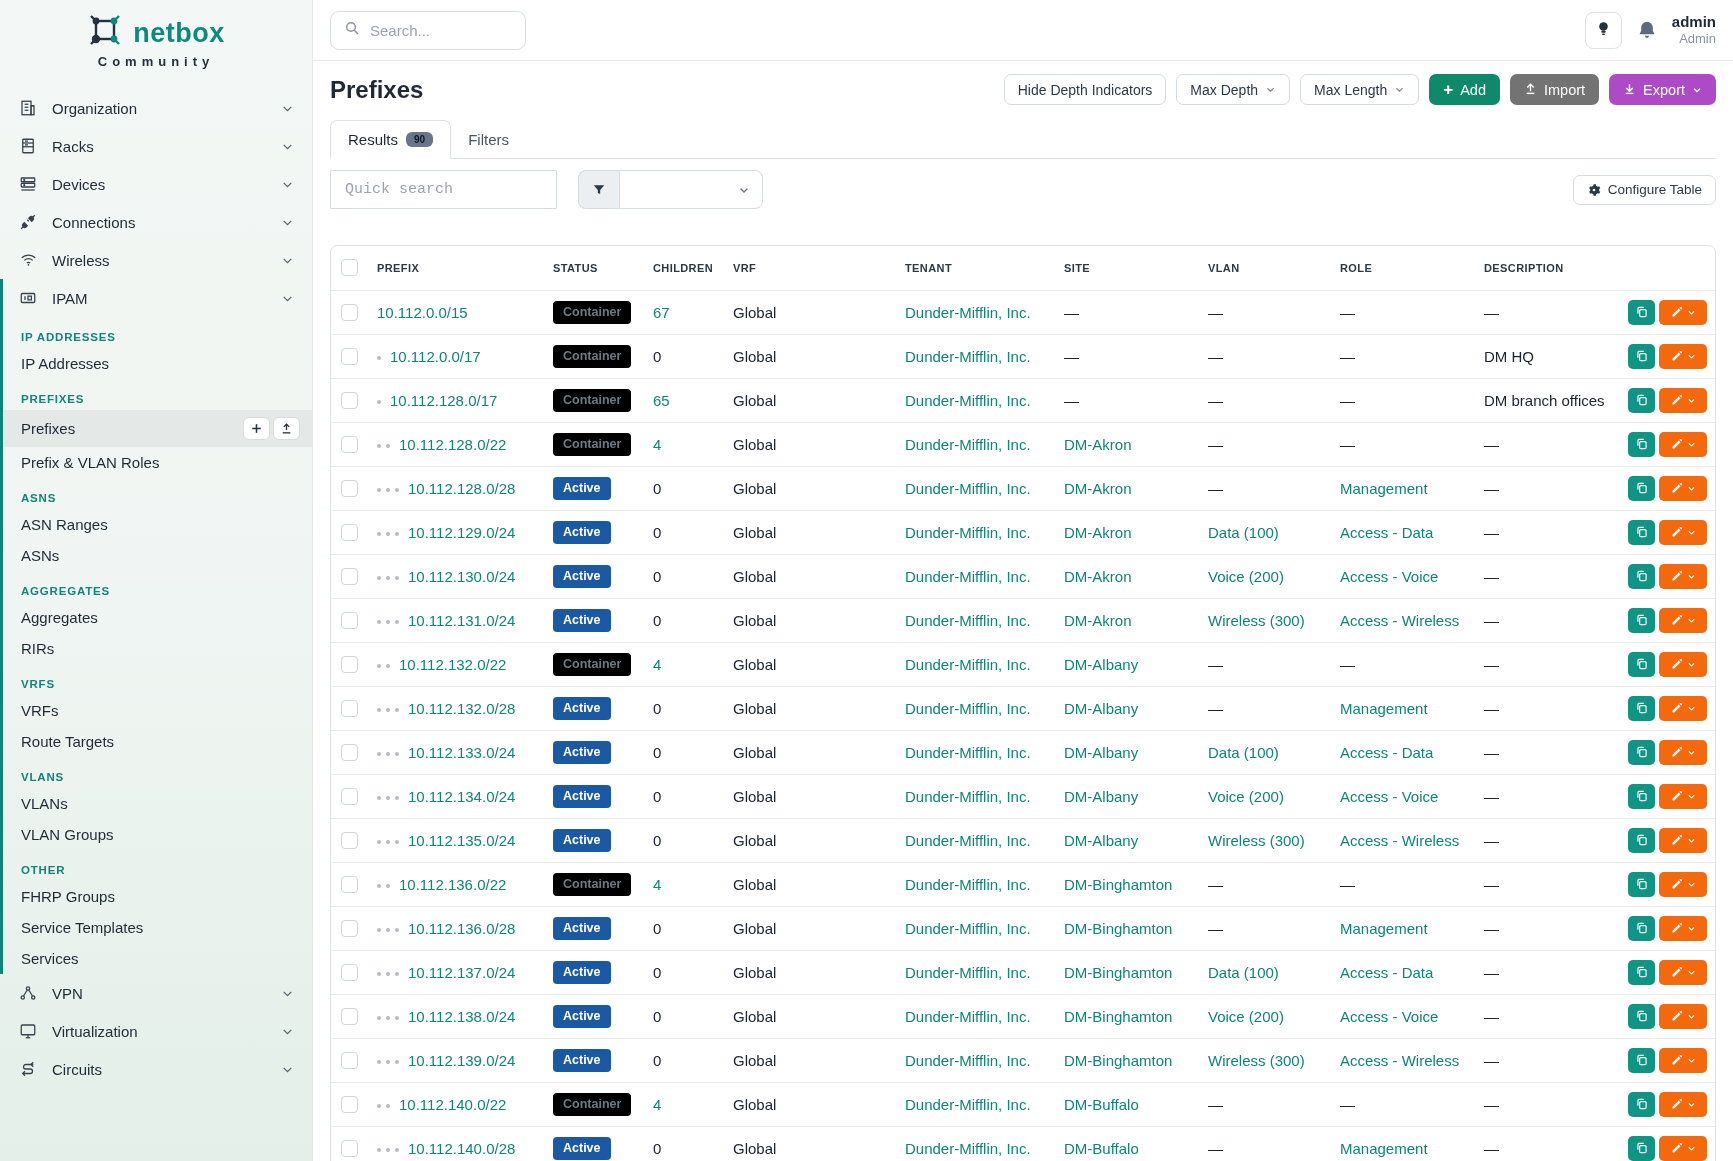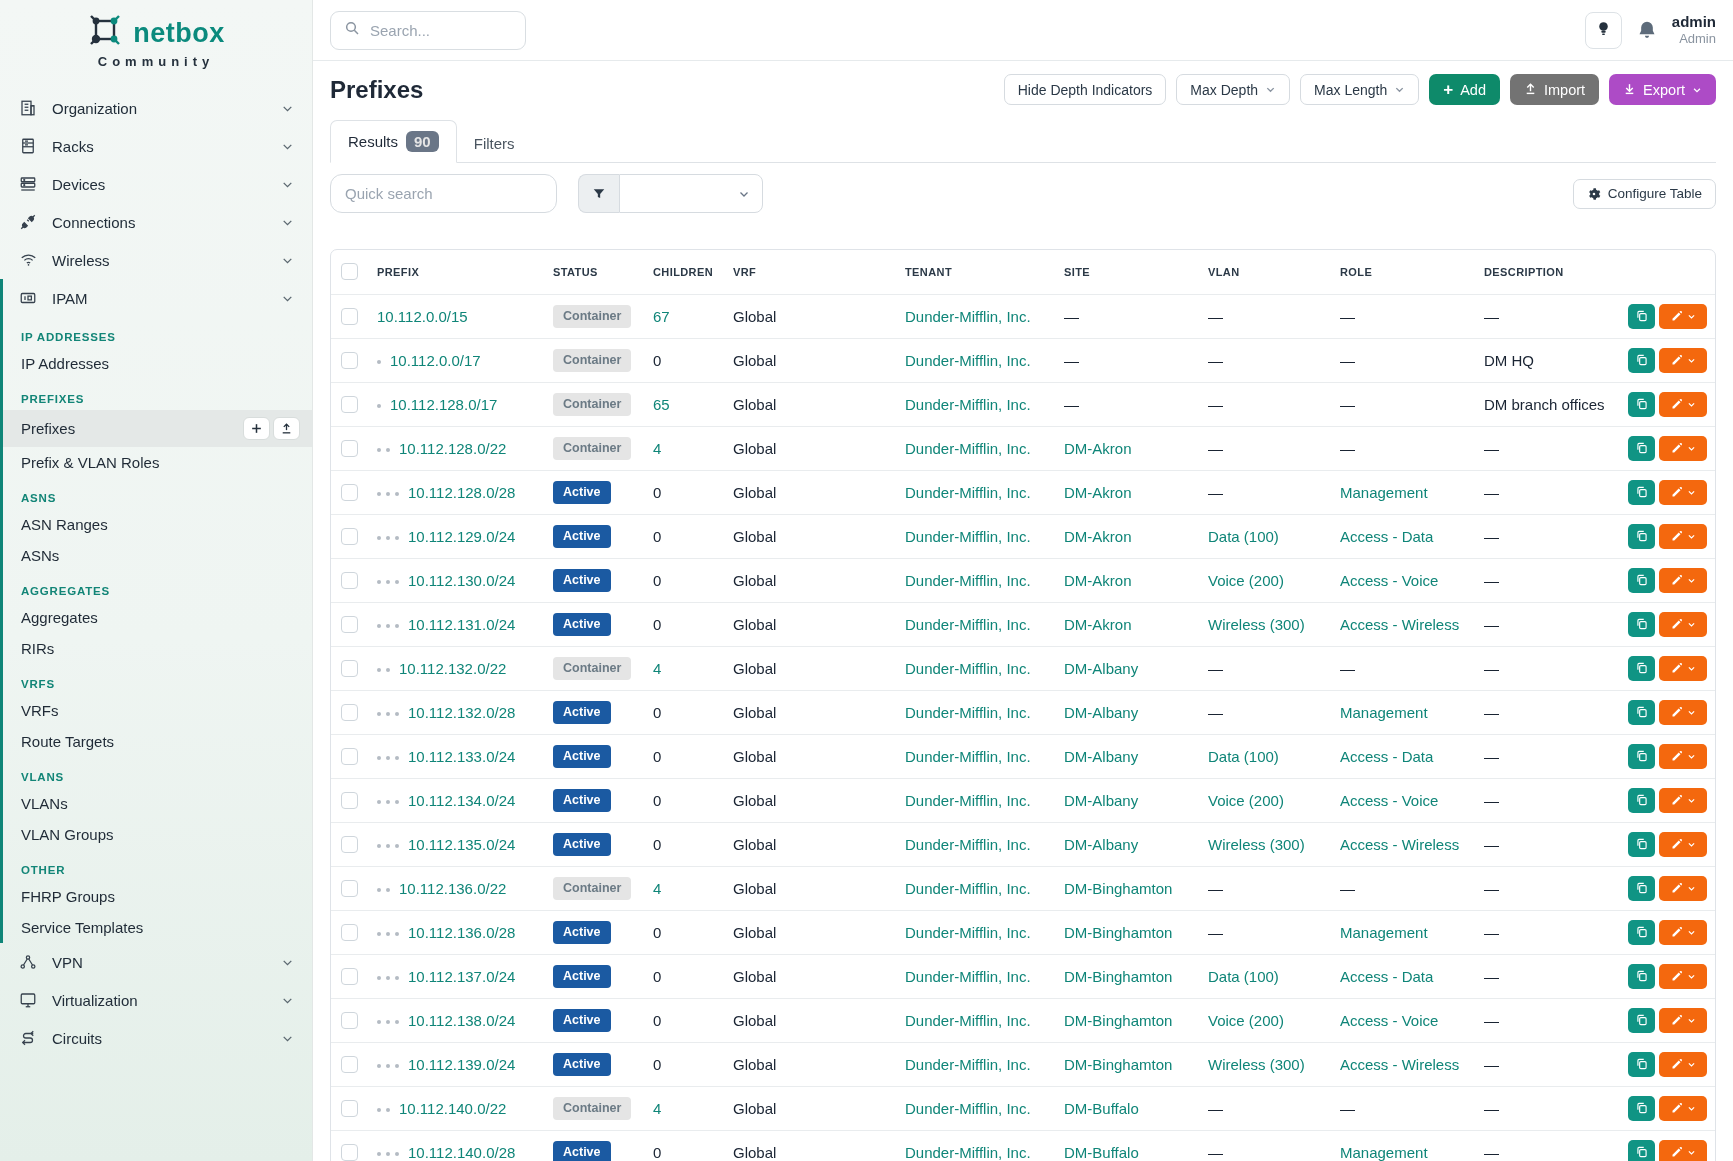--- a/index.html
+++ b/index.html
@@ -62,26 +62,26 @@
   .btn-add { background:#0e8a6a; }
   .btn-import { background:#737373; }
   .btn-export { background:#ad4bc6; }
   .chev-sm { display:flex; }
 
   .tabs { display:flex; border-bottom:1px solid #dee2e6; margin-top:15px; align-items:flex-end; }
   .tab { padding:10px 17px; font-size:15px; color:#4a5560; cursor:pointer; display:flex;
     align-items:center; gap:8px; }
   .tab.active { background:#fff; border:1px solid #dee2e6; border-bottom:1px solid #fff;
     margin-bottom:-1px; border-radius:7px 7px 0 0; color:#1f2937; }
-  .count-badge { background:#6a7687; color:#e5e5e5; font-size:15px; font-weight:bold;
+  .count-badge { background:#6a7687; color:#0f172a; font-size:10px; font-weight:bold;
     border-radius:6px; padding:2px 8px; }
 
   .controls { display:flex; margin-top:11px; align-items:center; }
-  .quick-search { width:227px; height:39px; border:1px solid #d6dbe0; border-radius:12px;
-    font-size:15px; padding:0 14px; font-family:Liberation Sans, sans-serif; color:#222e3a; }
+  .quick-search { width:227px; height:39px; border:1px solid #d6dbe0; border-radius:1px;
+    font-size:15px; padding:0 14px; font-family:Liberation Mono, monospace; color:#222e3a; }
   .quick-search::placeholder { color:#9aa4b0; }
   .filter-group { display:flex; margin-left:21px; height:39px; }
   .filter-btn { width:41px; background:#eceff1; border:1px solid #d6dbe0; border-right:none;
     border-radius:8px 0 0 8px; display:flex; align-items:center; justify-content:center; cursor:pointer; }
   .filter-select { width:144px; background:#fff; border:1px solid #d6dbe0; border-radius:0 8px 8px 0;
     display:flex; align-items:center; justify-content:flex-end; padding-right:12px; cursor:pointer; }
   .configure { margin-left:auto; height:30px; font-size:13.5px; }
 
   
   .card { margin-top:36px; border:1px solid #dfe3e8; border-radius:7px; background:#fff;
@@ -96,21 +96,21 @@
   col.c-role{width:144px} col.c-desc{width:131px} col.c-act{width:auto}
   .cb { appearance:none; -webkit-appearance:none; width:17px; height:17px; border:1px solid #cfd6dc;
     border-radius:4px; background:#fff; cursor:pointer; display:block; margin:0 auto; }
   a.lnk { color:#0f8578; text-decoration:none; cursor:pointer; }
   .dot { display:inline-block; width:4px; height:4px; border-radius:50%; background:#b4bbc3;
     margin-right:5px; vertical-align:middle; }
   .dots { margin-right:4px; }
   .badge { display:inline-block; font-size:12.5px; font-weight:600; border-radius:4px;
     padding:4px 10px; line-height:1.2; }
   .b-active { background:#1b5aa2; color:#fff; }
-  .b-container { background:#e5e5e5; color:#6b7a85; }
+  .b-container { background:#000000; color:#6b7a85; }
   .dash { color:#1a2433; }
   .act-cell { text-align:right; padding-right:8px; }
   .act-group { display:inline-flex; gap:4px; }
   .abtn { height:25px; border:none; border-radius:5px; display:inline-flex; align-items:center;
     justify-content:center; cursor:pointer; }
   .abtn.copy { width:27px; background:#109484; }
   .abtn.edit { width:48px; background:#f4680e; gap:4px; }
 </style>
 </head>
 <body>
@@ -293,20 +293,23 @@
         </div>
         <div class="sub-item">
       <span class="lbl">VLAN Groups</span>
         </div>
         <div class="sec-head">OTHER</div>
         <div class="sub-item">
       <span class="lbl">FHRP Groups</span>
         </div>
         <div class="sub-item">
       <span class="lbl">Service Templates</span>
+        </div>
+        <div class="sub-item">
+      <span class="lbl">Services</span>
         </div>
       </div>
     <nav id="side-bottom">
         <div class="nav-item">
     <span class="icn">
             <svg width="18" height="18" viewBox="0 0 24 24" fill="none" stroke="#37424e" stroke-width="1.7">
               <circle cx="12" cy="6" r="2.2"></circle>
               <circle cx="5" cy="18" r="2.2"></circle>
               <circle cx="19" cy="18" r="2.2"></circle>
               <line x1="11" y1="8" x2="6" y2="16"></line>

